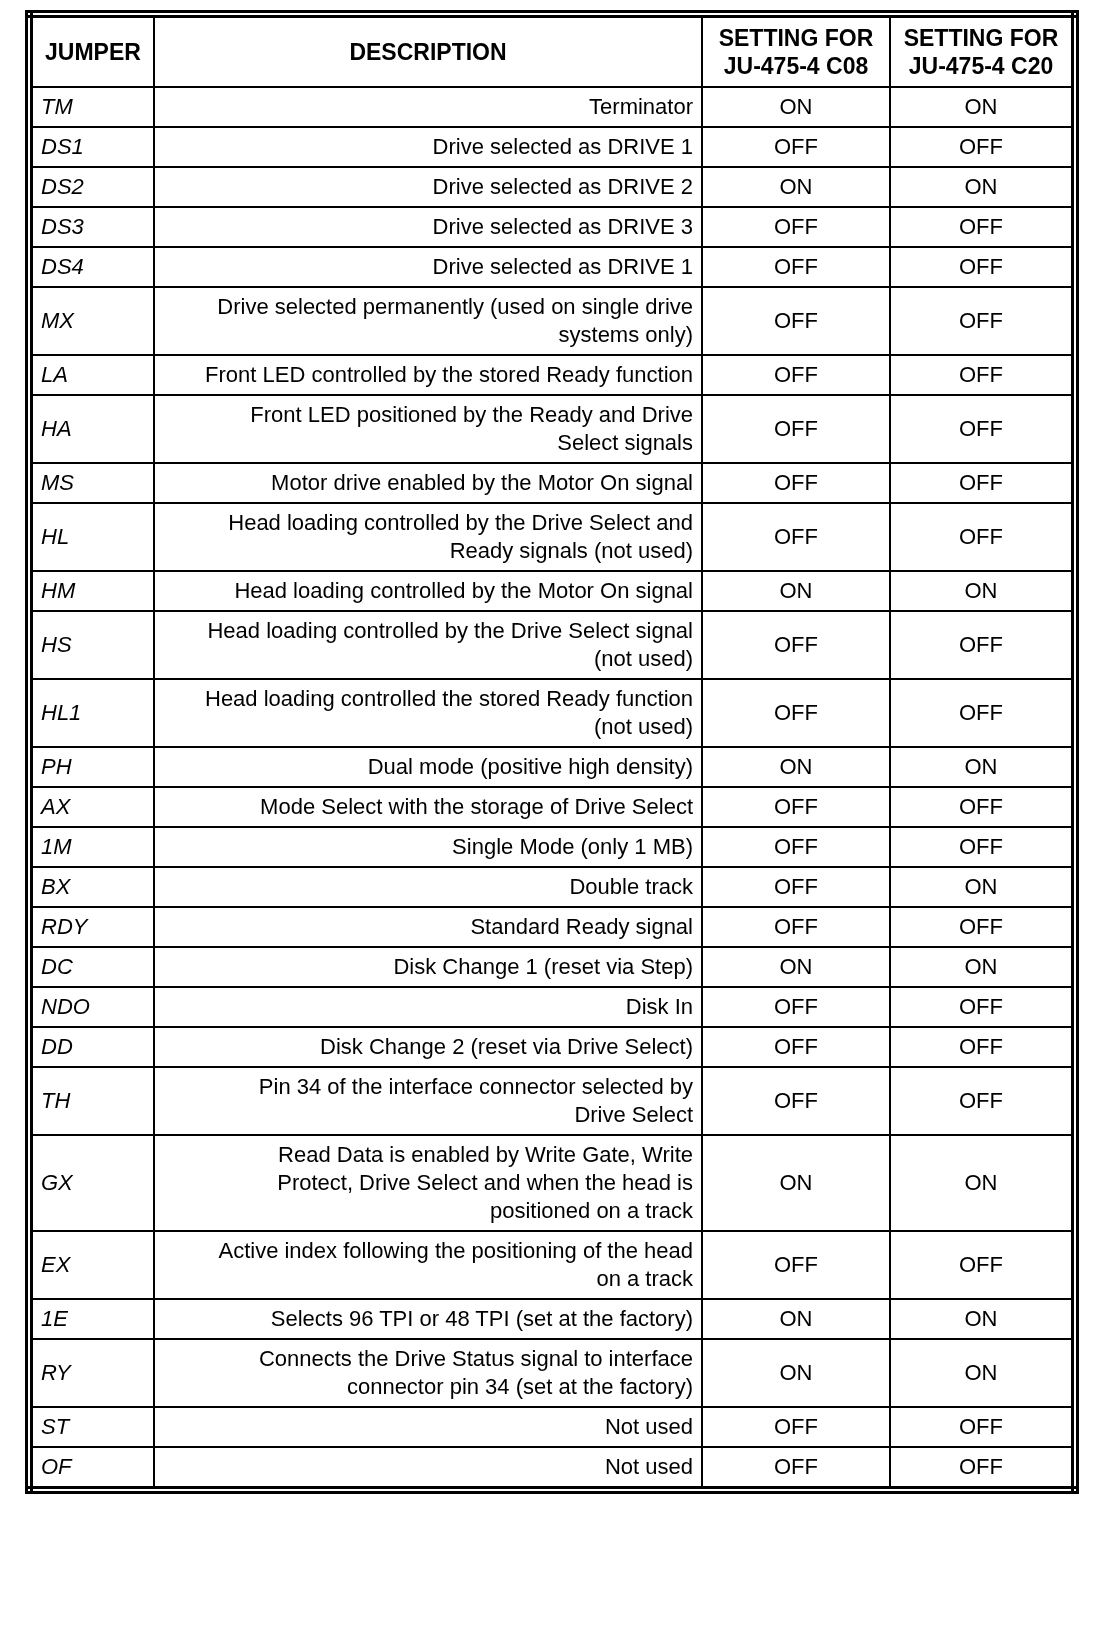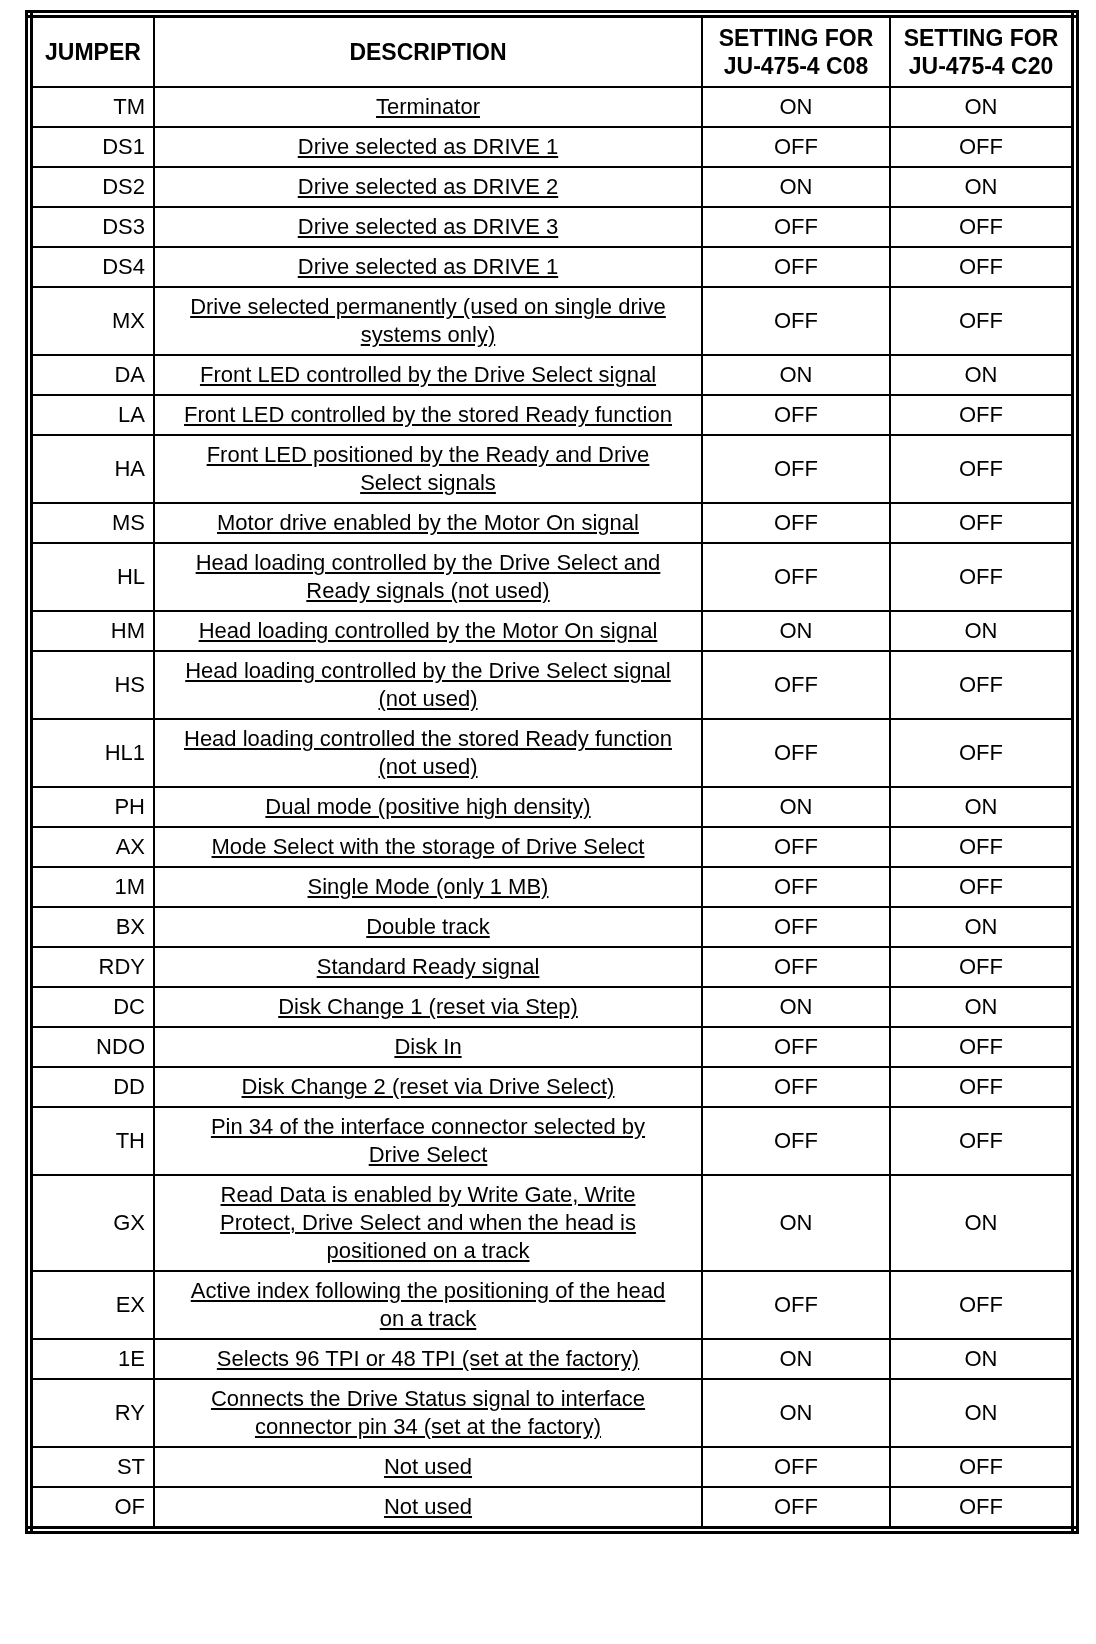--- a/index.html
+++ b/index.html
@@ -40,22 +40,22 @@
     font-size: 23px;
     font-weight: bold;
     text-align: center;
     padding: 6px 4px;
     height: 56px;
   }
   col.col-jumper  { width: 125px; }
   col.col-desc    { width: 548px; }
   col.col-c08     { width: 188px; }
   col.col-c20     { width: 185px; }
-  td.cell-jumper  { text-align: right; }
-  td.cell-desc    { text-align: center; padding-left: 9px; text-decoration: underline; }
+  td.cell-jumper  { text-align: left; font-style: italic; }
+  td.cell-desc    { text-align: right; padding-left: 9px; }
   td.cell-c08,
   td.cell-c20     { text-align: center; }
 </style>
 </head>
 <body>
 
 <div class="table-wrap">
   <table class="jumper-table">
     <colgroup>
       <col class="col-jumper">
@@ -105,26 +105,20 @@
     <td class="cell-c20">OFF</td>
   </tr>
         <tr>
     <td class="cell-jumper">MX</td>
     <td class="cell-desc">Drive selected permanently (used on single drive
 systems only)</td>
     <td class="cell-c08">OFF</td>
     <td class="cell-c20">OFF</td>
   </tr>
         <tr>
-    <td class="cell-jumper">DA</td>
-    <td class="cell-desc">Front LED controlled by the Drive Select signal</td>
-    <td class="cell-c08">ON</td>
-    <td class="cell-c20">ON</td>
-  </tr>
-        <tr>
     <td class="cell-jumper">LA</td>
     <td class="cell-desc">Front LED controlled by the stored Ready function</td>
     <td class="cell-c08">OFF</td>
     <td class="cell-c20">OFF</td>
   </tr>
         <tr>
     <td class="cell-jumper">HA</td>
     <td class="cell-desc">Front LED positioned by the Ready and Drive
 Select signals</td>
     <td class="cell-c08">OFF</td>

